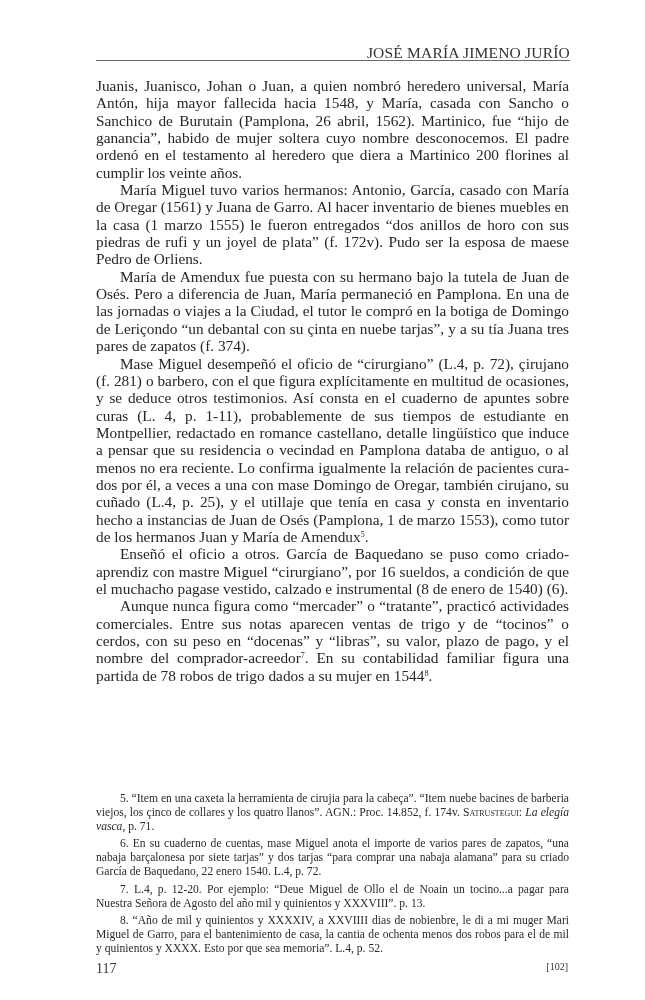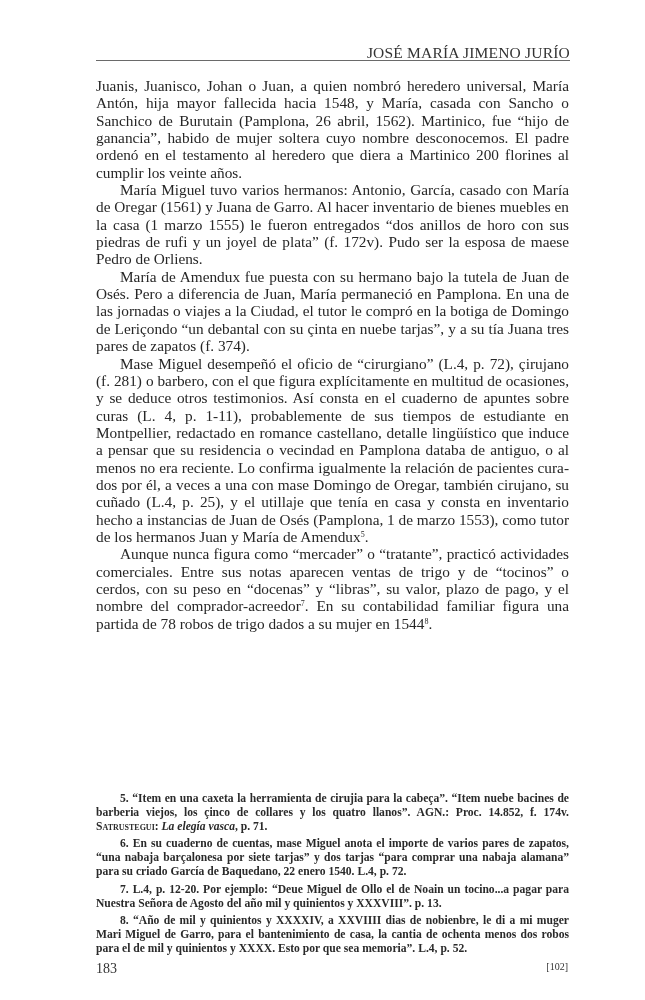--- a/index.html
+++ b/index.html
@@ -22,45 +22,46 @@
       font-size: 15.3px; line-height: 17.35px; text-align: justify;
       hyphens: manual; color: #262626;
     }
     .body-text p { margin: 0; text-indent: 0; }
     .body-text p.indent { text-indent: 24px; }
     .body-text sup { font-size: 8px; vertical-align: 5px; line-height: 0; }
     .footnotes {
       position: absolute; left: 96px; top: 792px; width: 473px;
       font-size: 11.6px; line-height: 14.1px; text-align: justify; color: #2a2a2a;
     }
-    .footnotes p { margin: 0 0 3px 0; text-indent: 24px; font-weight: bold; }
+    .footnotes p { margin: 0 0 3px 0; text-indent: 24px; }
     .sc { font-variant: small-caps; }
     .it { font-style: italic; }
     .folio-left {
       position: absolute; left: 96px; top: 961px; font-size: 14px; color: #333;
     }
     .folio-right {
       position: absolute; right: 77px; top: 961px; font-size: 10px; color: #333;
     }
   </style>
 </head>
 <body>
 
 <div class="running-head">JOSÉ MARÍA JIMENO JURÍO</div>
 <div class="head-rule"></div>
 
 <div class="body-text">
   <p>Juanis, Juanisco, Johan o Juan, a quien nombró heredero universal, María Antón, hija mayor fallecida hacia 1548, y María, casada con Sancho o Sanchico de Burutain (Pamplona, 26 abril, 1562). Martinico, fue “hijo de ganancia”, habido de mujer soltera cuyo nombre desconocemos. El padre ordenó en el testamento al heredero que diera a Martinico 200 florines al cumplir los veinte años.</p>
   <p class="indent">María Miguel tuvo varios hermanos: Antonio, García, casado con María de Oregar (1561) y Juana de Garro. Al hacer inventario de bienes muebles en la casa (1 marzo 1555) le fueron entregados “dos anillos de horo con sus piedras de rufi y un joyel de plata” (f. 172v). Pudo ser la esposa de maese Pedro de Orliens.</p>
   <p class="indent">María de Amendux fue puesta con su hermano bajo la tutela de Juan de Osés. Pero a diferencia de Juan, María permaneció en Pamplona. En una de las jornadas o viajes a la Ciudad, el tutor le compró en la botiga de Domingo de Leriçondo “un debantal con su çinta en nuebe tarjas”, y a su tía Juana tres pares de zapatos (f. 374).</p>
   <p class="indent"><span>Mase Miguel desempeñó el oficio de “cirurgiano” (L.4, p. 72), çirujano (f. 281) o barbero, con el que figura explícitamente en multitud de ocasio­nes, y se deduce otros testimonios. Así consta en el cuaderno de apuntes sobre curas (L. 4, p. 1-11), probablemente de sus tiempos de estudiante en Montpellier, redactado en romance castellano, detalle lingüístico que induce a pensar que su residencia o vecindad en Pamplona databa de antiguo, o al menos no era reciente. Lo confirma igualmente la relación de pacientes cura­dos por él, a veces a una con mase Domingo de Oregar, también cirujano, su cuñado (L.4, p. 25), y el utillaje que tenía en casa y consta en inventario hecho a instancias de Juan de Osés (Pamplona, 1 de marzo 1553), como tutor de los hermanos Juan y María de Amendux</span><sup>5</sup><span>.</span></p>
+  <p class="indent">Enseñó el oficio a otros. García de Baquedano se puso como criado-aprendiz con mastre Miguel “cirurgiano”, por 16 sueldos, a condición de que el muchacho pagase vestido, calzado e instrumental (8 de enero de 1540) (6).</p>
   <p class="indent"><span>Aunque nunca figura como “mercader” o “tratante”, practicó actividades comerciales. Entre sus notas aparecen ventas de trigo y de “tocinos” o cerdos, con su peso en “docenas” y “libras”, su valor, plazo de pago, y el nombre del comprador-acreedor</span><sup>7</sup><span>. En su contabilidad familiar figura una partida de 78 robos de trigo dados a su mujer en 1544</span><sup>8</sup><span>.</span></p>
 </div>
 
 <div class="footnotes">
   <p><span>5. “Item en una caxeta la herramienta de cirujia para la cabeça”. “Item nuebe bacines de barberia viejos, los çinco de collares y los quatro llanos”. AGN.: Proc. 14.852, f. 174v. </span><span class="sc">Satrustegui</span><span>: </span><span class="it">La elegía vasca</span><span>, p. 71.</span></p>
   <p>6. En su cuaderno de cuentas, mase Miguel anota el importe de varios pares de zapatos, “una nabaja barçalonesa por siete tarjas” y dos tarjas “para comprar una nabaja alamana” para su criado García de Baquedano, 22 enero 1540. L.4, p. 72.</p>
   <p>7. L.4, p. 12-20. Por ejemplo: “Deue Miguel de Ollo el de Noain un tocino...a pagar para Nuestra Señora de Agosto del año mil y quinientos y XXXVIII”. p. 13.</p>
   <p>8. “Año de mil y quinientos y XXXXIV, a XXVIIII dias de nobienbre, le di a mi muger Mari Miguel de Garro, para el bantenimiento de casa, la cantia de ochenta menos dos robos para el de mil y quinientos y XXXX. Esto por que sea memoria”. L.4, p. 52.</p>
 </div>
 
-<div class="folio-left">183</div>
+<div class="folio-left">117</div>
 <div class="folio-right">[102]</div>
 
 </body></html>

